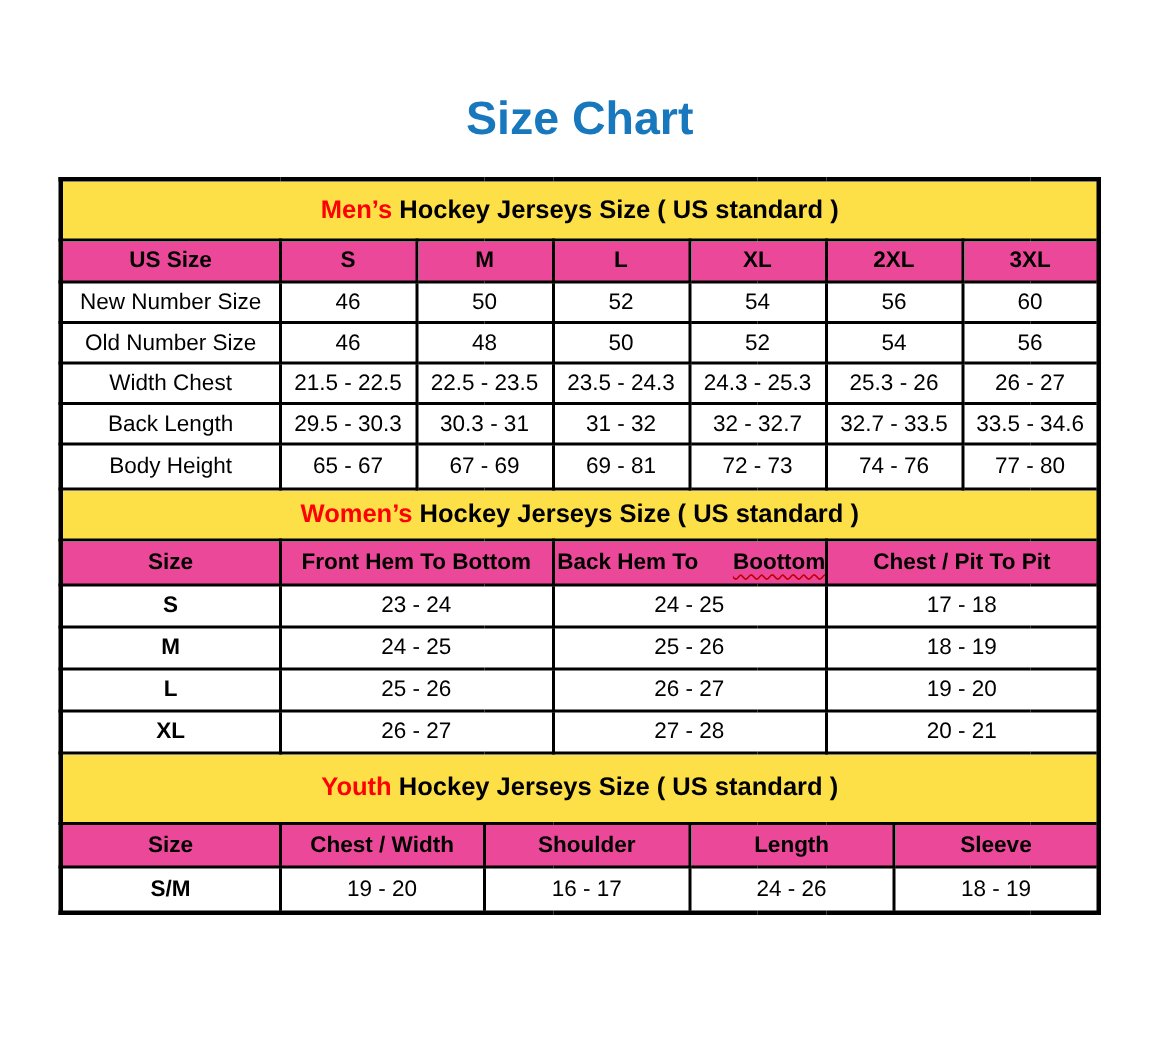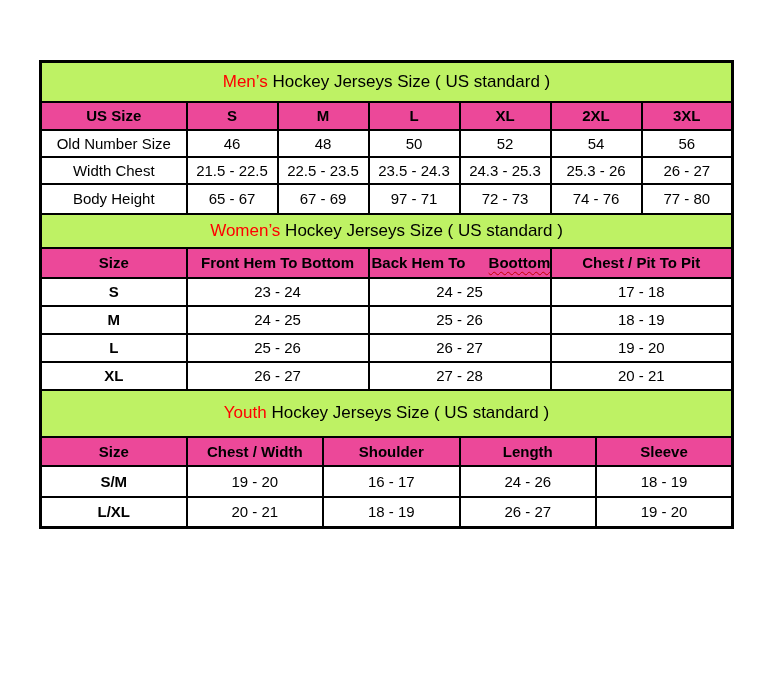--- a/index.html
+++ b/index.html
@@ -39,23 +39,23 @@
   table.sizechart td {
     border: 2px solid #000000;
     text-align: center;
     vertical-align: middle;
     padding: 1px 2px;
     overflow: hidden;
     white-space: nowrap;
   }
   col.c-label { width: 146px; }
   tr.band th {
-    background: #bef264;
+    background: #fde047;
     font-size: 17px;
-    font-weight: normal;
+    font-weight: bold;
   }
   tr.band .hl { color: #ff0000; }
   tr.cols th {
     background: #ec4899;
     font-size: 15px;
     font-weight: bold;
   }
   td.val {
     font-size: 15px;
     font-weight: normal;
@@ -87,20 +87,21 @@
   tr.band-youth { height: 47px; }
   tr.cols-youth { height: 29px; }
   tr.youth-row  { height: 31px; padding-left: 28px; }
 </style>
 </head>
 <body>
 
 <div class="canvas">
   <div class="sheet">
 
+    <h1 class="page-title">Size Chart</h1>
 
     <table class="sizechart">
       <colgroup>
         <col class="c-label">
         <col>
           <col>
           <col>
           <col>
           <col>
           <col>
@@ -121,42 +122,60 @@
       <tr class="cols cols-men">
         <th>US Size</th>
         <th colspan="2">S</th>
         <th colspan="2">M</th>
         <th colspan="2">L</th>
         <th colspan="2">XL</th>
         <th colspan="2">2XL</th>
         <th colspan="2">3XL</th>
       </tr>
       <tr class="men-row">
+        <th class="rowlabel">New Number Size</th>
+        <td class="val" colspan="2">46</td>
+        <td class="val" colspan="2">50</td>
+        <td class="val" colspan="2">52</td>
+        <td class="val" colspan="2">54</td>
+        <td class="val" colspan="2">56</td>
+        <td class="val" colspan="2">60</td>
+      </tr>
+      <tr class="men-row">
         <th class="rowlabel">Old Number Size</th>
         <td class="val" colspan="2">46</td>
         <td class="val" colspan="2">48</td>
         <td class="val" colspan="2">50</td>
         <td class="val" colspan="2">52</td>
         <td class="val" colspan="2">54</td>
         <td class="val" colspan="2">56</td>
       </tr>
       <tr class="men-row">
         <th class="rowlabel">Width Chest</th>
         <td class="val" colspan="2">21.5 - 22.5</td>
         <td class="val" colspan="2">22.5 - 23.5</td>
         <td class="val" colspan="2">23.5 - 24.3</td>
         <td class="val" colspan="2">24.3 - 25.3</td>
         <td class="val" colspan="2">25.3 - 26</td>
         <td class="val" colspan="2">26 - 27</td>
       </tr>
+      <tr class="men-row">
+        <th class="rowlabel">Back Length</th>
+        <td class="val" colspan="2">29.5 - 30.3</td>
+        <td class="val" colspan="2">30.3 - 31</td>
+        <td class="val" colspan="2">31 - 32</td>
+        <td class="val" colspan="2">32 - 32.7</td>
+        <td class="val" colspan="2">32.7 - 33.5</td>
+        <td class="val" colspan="2">33.5 - 34.6</td>
+      </tr>
       <tr class="men-row men-row-last">
         <th class="rowlabel">Body Height</th>
         <td class="val" colspan="2">65 - 67</td>
         <td class="val" colspan="2">67 - 69</td>
-        <td class="val" colspan="2">97 - 71</td>
+        <td class="val" colspan="2">69 - 81</td>
         <td class="val" colspan="2">72 - 73</td>
         <td class="val" colspan="2">74 - 76</td>
         <td class="val" colspan="2">77 - 80</td>
       </tr>
 
       <tr class="band band-women">
         <th colspan="13">
           <span class="hl">Women’s</span><span> Hockey Jerseys Size ( US standard )</span>
         </th>
       </tr>
@@ -205,24 +224,17 @@
         <th colspan="3">Length</th>
         <th colspan="3">Sleeve</th>
       </tr>
       <tr class="youth-row">
         <th class="rowlabel">S/M</th>
         <td class="val" colspan="3">19 - 20</td>
         <td class="val" colspan="3">16 - 17</td>
         <td class="val" colspan="3">24 - 26</td>
         <td class="val" colspan="3">18 - 19</td>
       </tr>
-      <tr class="youth-row">
-        <th class="rowlabel">L/XL</th>
-        <td class="val" colspan="3">20 - 21</td>
-        <td class="val" colspan="3">18 - 19</td>
-        <td class="val" colspan="3">26 - 27</td>
-        <td class="val" colspan="3">19 - 20</td>
-      </tr>
 
     </tbody>
       </table>
   </div>
 </div>
 
 </body></html>

